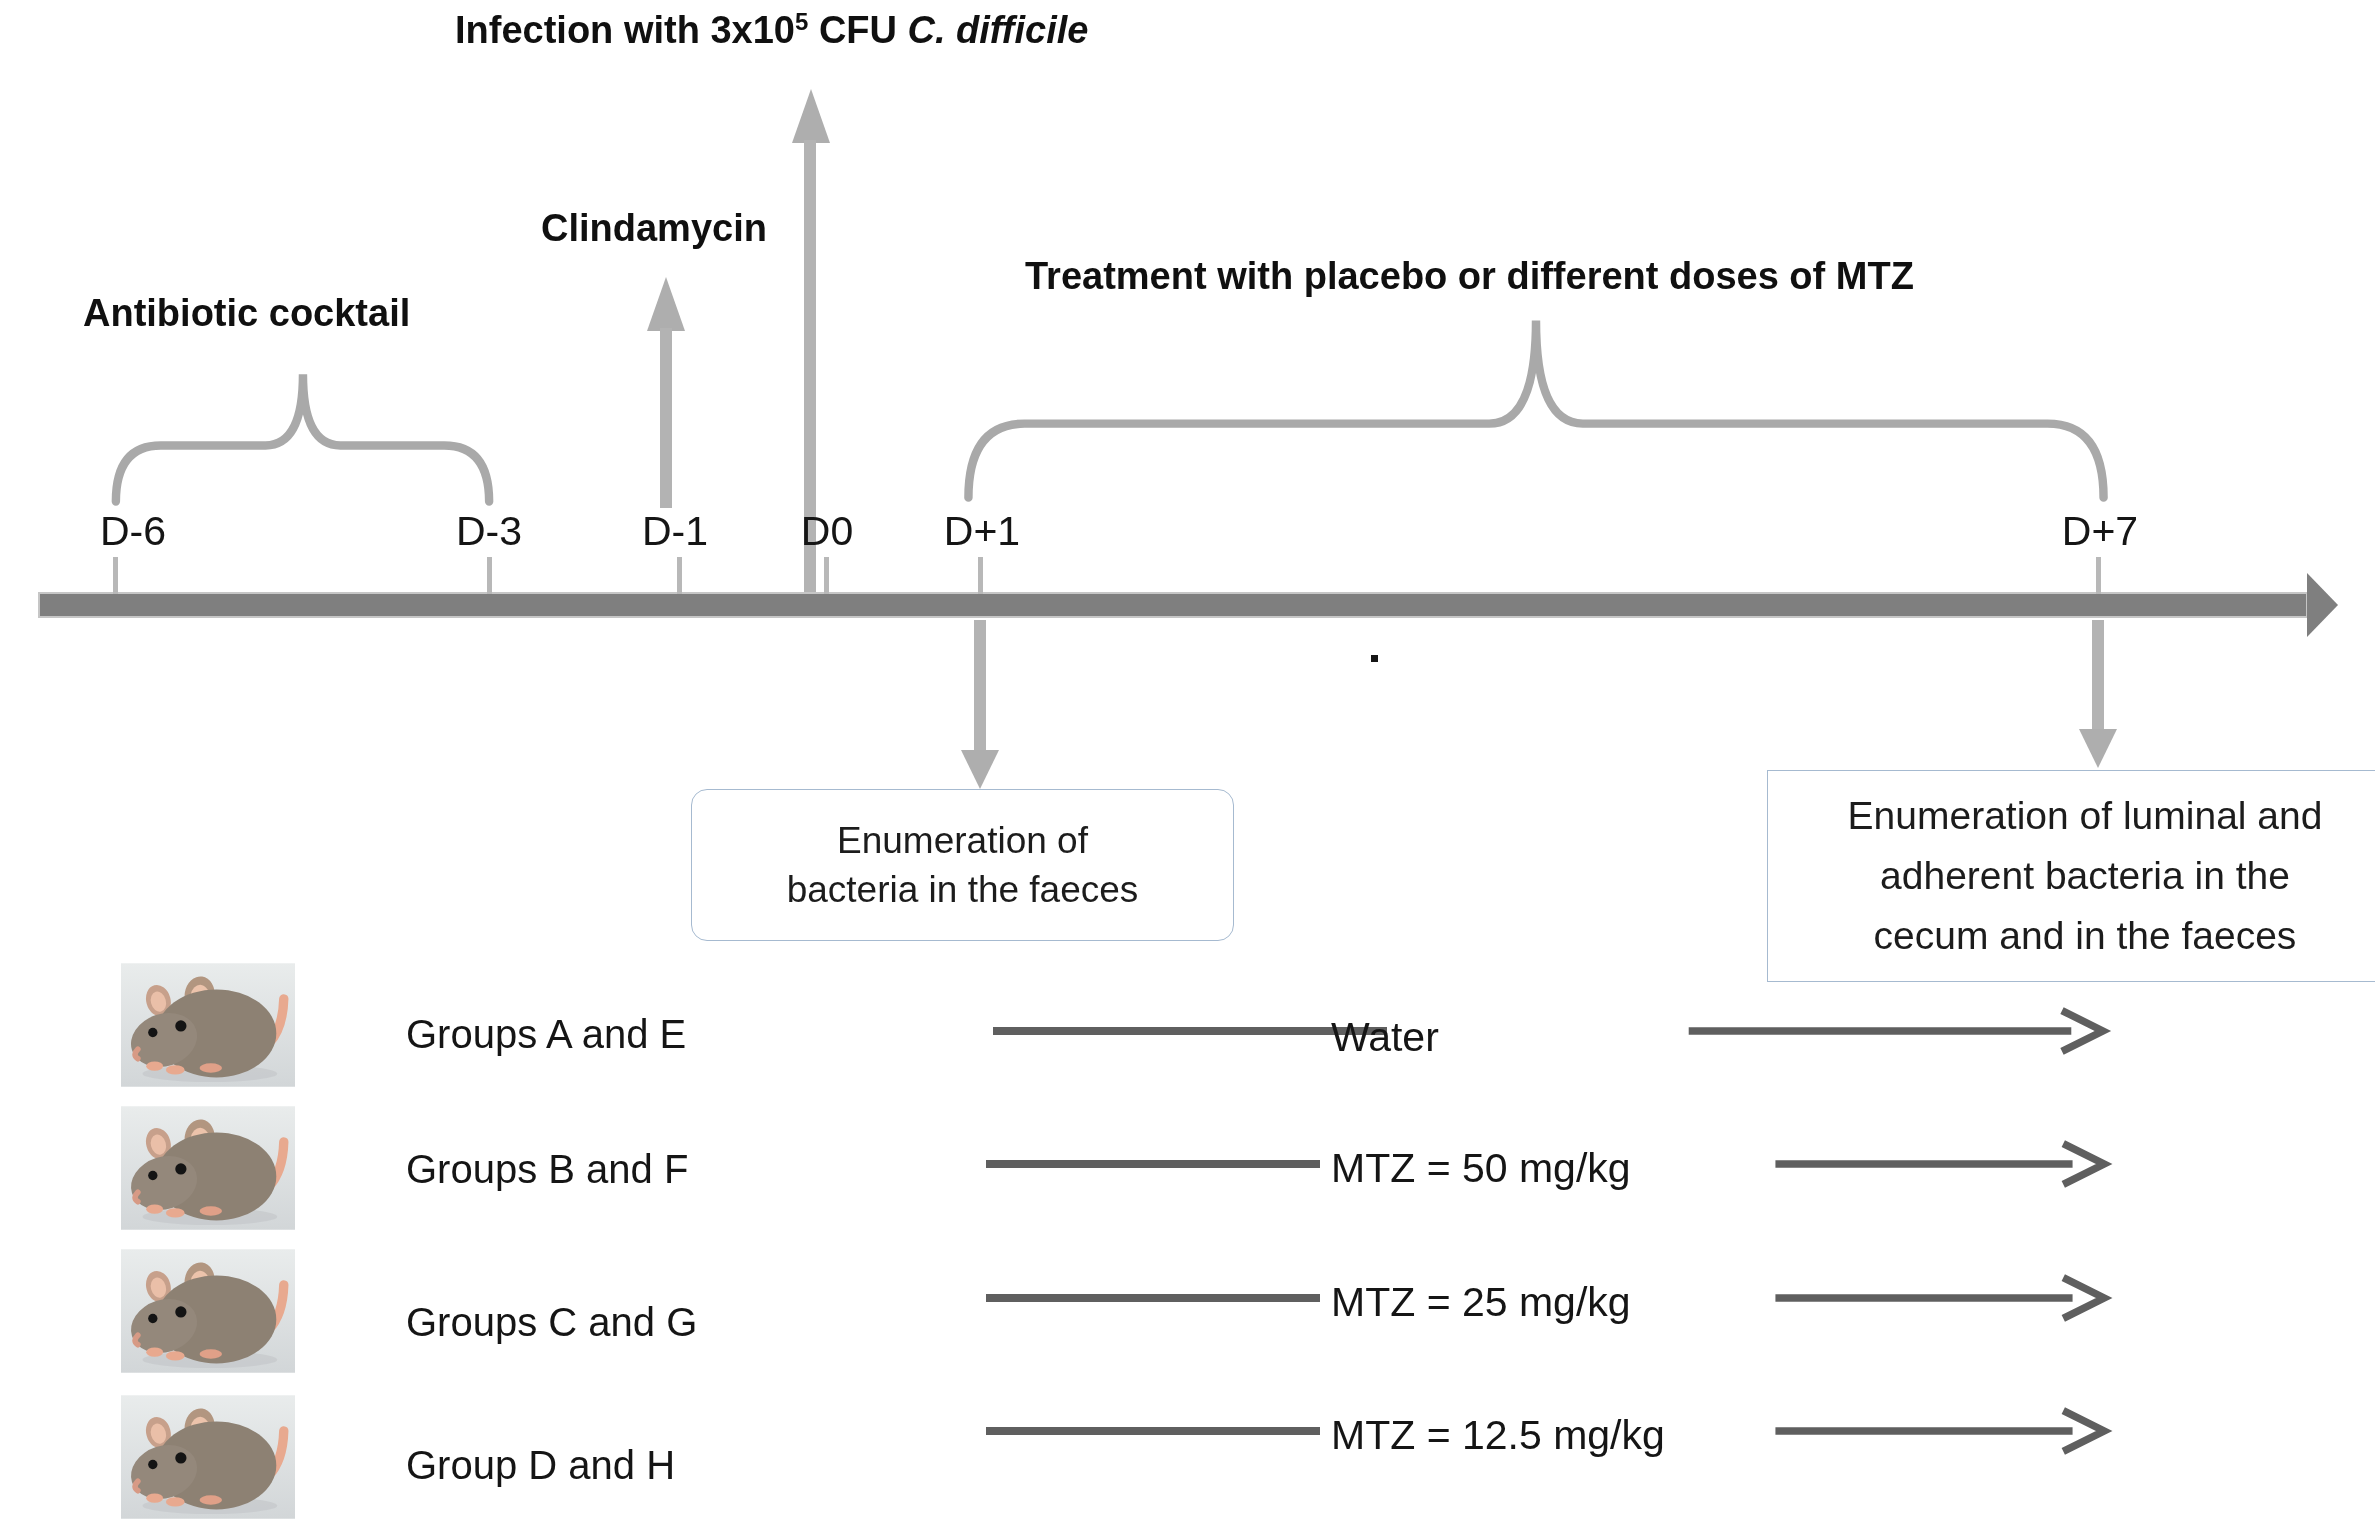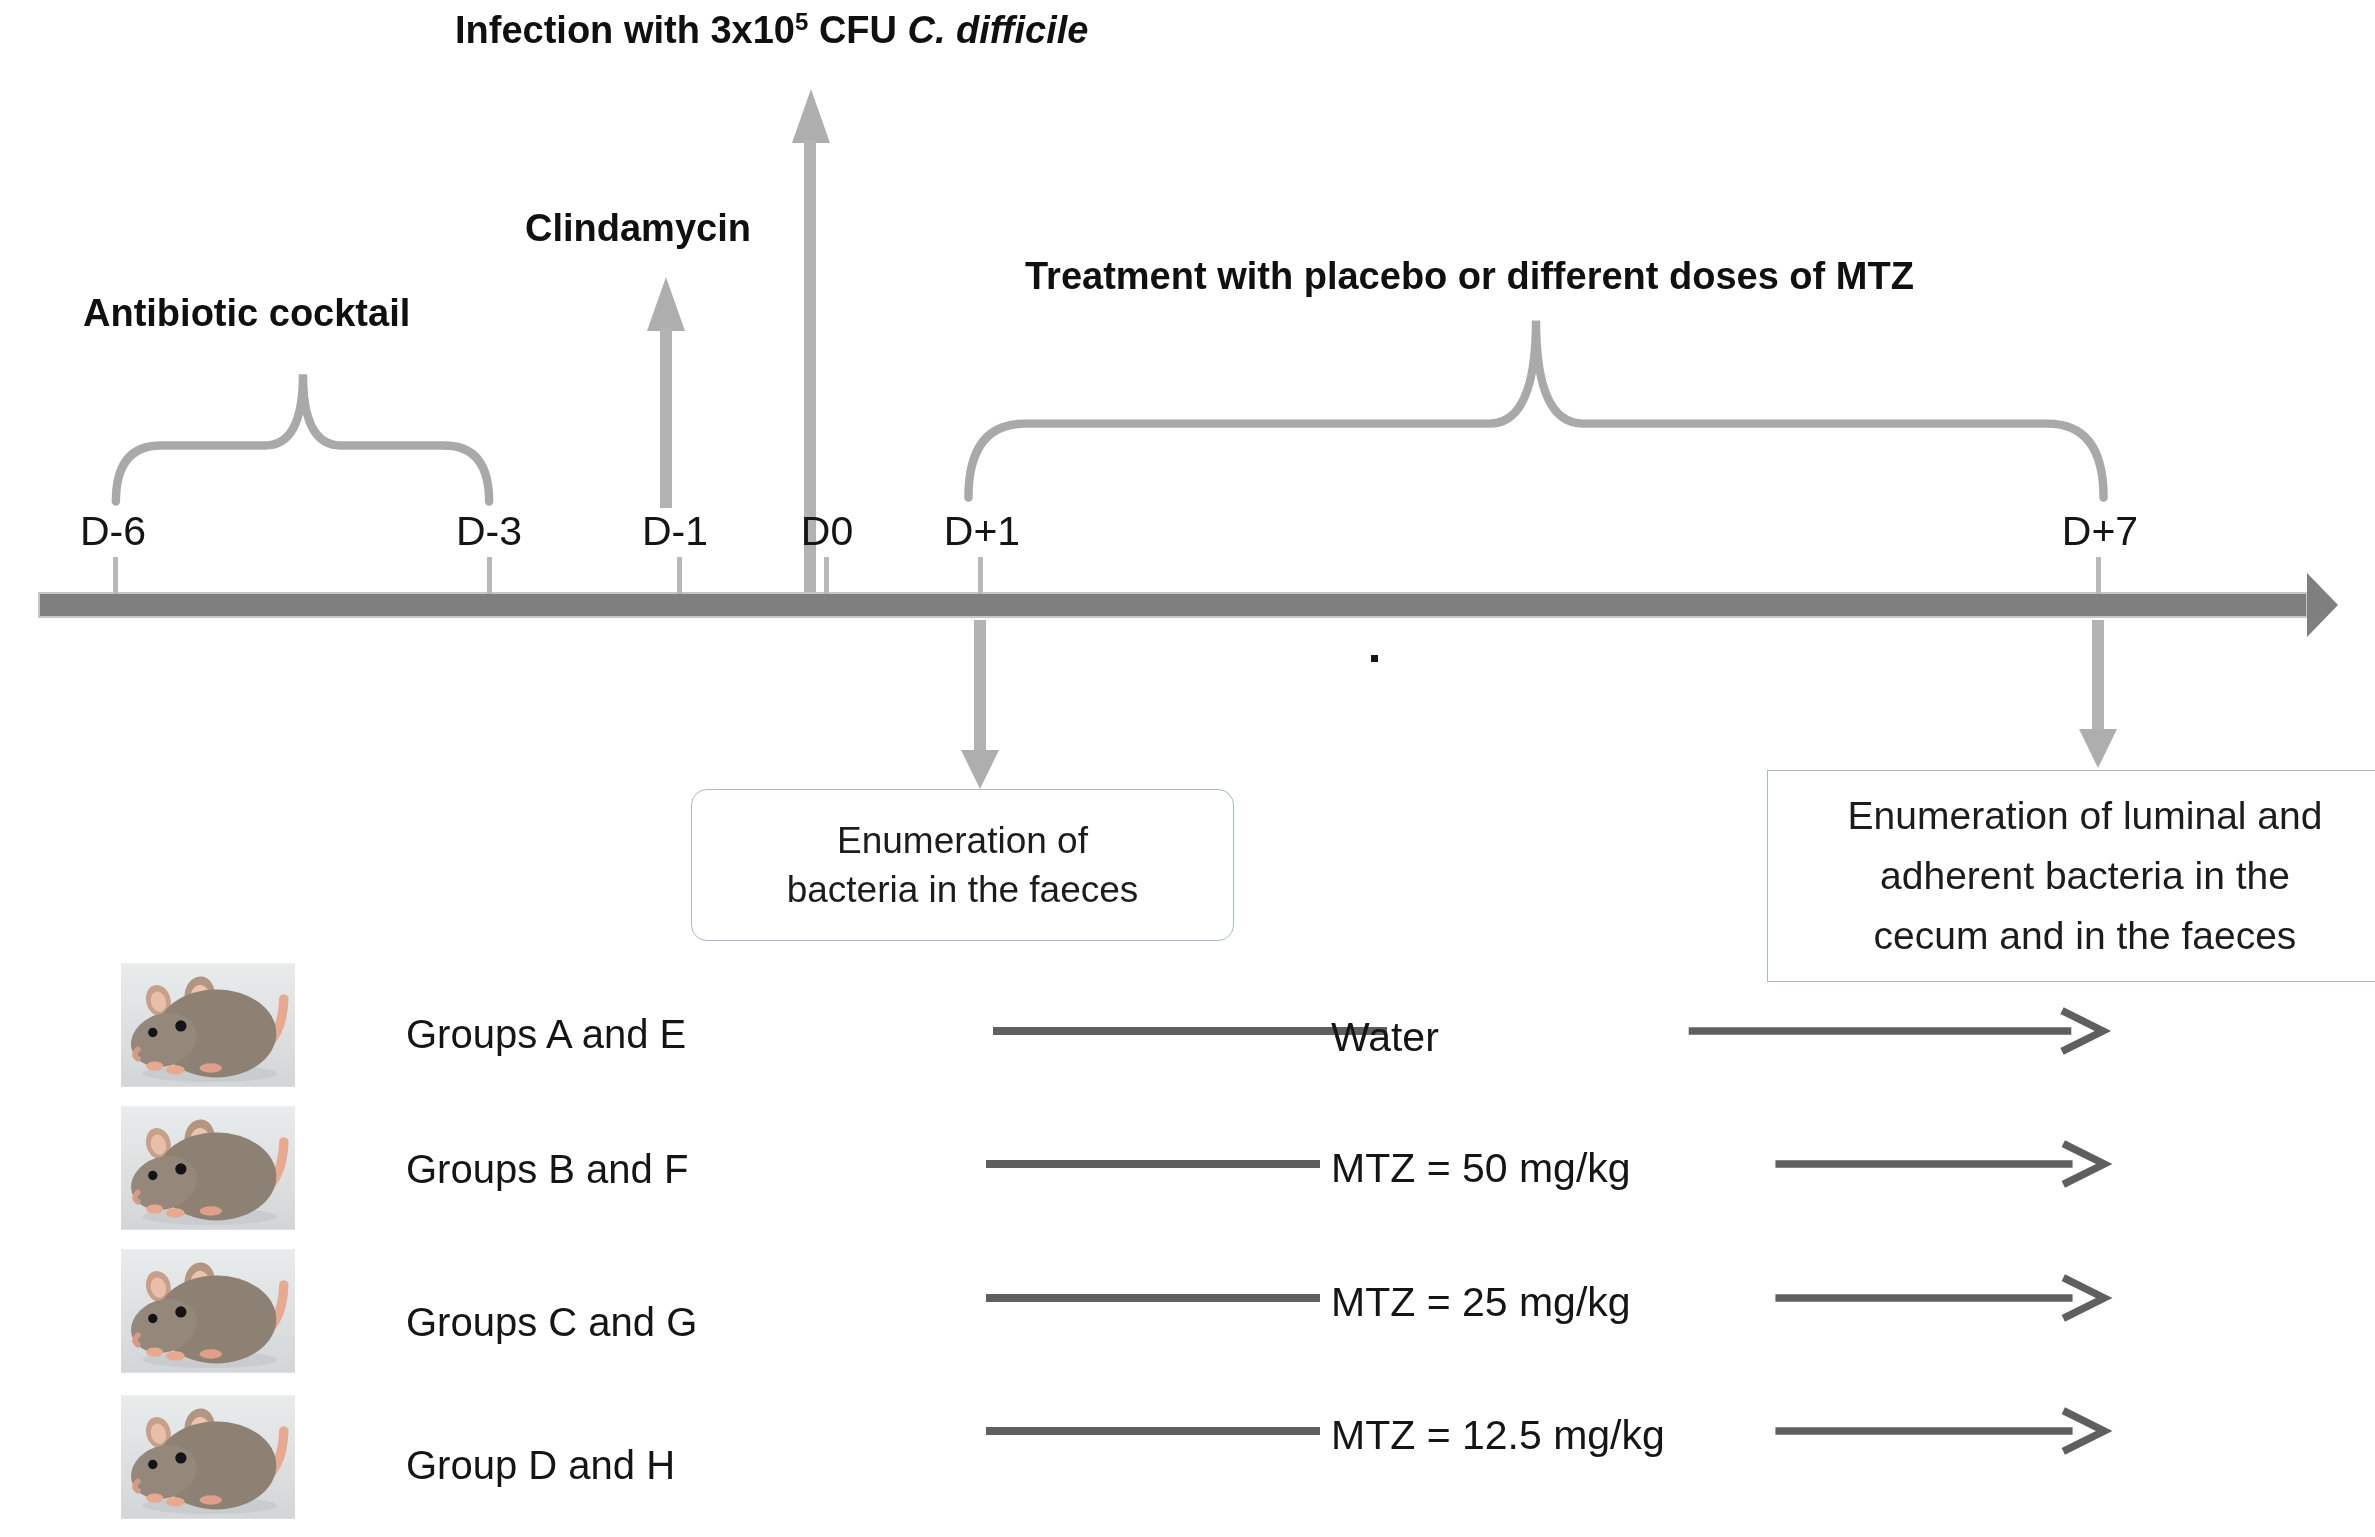--- a/index.html
+++ b/index.html
@@ -5,21 +5,21 @@
   html,body{margin:0;padding:0;background:#ffffff;}
   #canvas{position:relative;width:2375px;height:1537px;background:#ffffff;overflow:hidden;
           font-family:"Liberation Sans","DejaVu Sans",sans-serif;color:#151515;margin-left:29px;}
   .abs{position:absolute;}
   
   .h-bold{font-weight:bold;color:#101010;white-space:nowrap;}
   .title{left:426px;top:7.5px;font-size:38px;}
   .title .sup{font-size:24px;vertical-align:13px;}
   .title .org{font-style:italic;}
   .lbl-antibiotic{left:54px;top:292px;font-size:38px;}
-  .lbl-clindamycin{left:496px;top:207px;font-size:38px;}
+  .lbl-clindamycin{left:512px;top:207px;font-size:38px;}
   .lbl-treatment{left:996px;top:255px;font-size:38px;}
   
   .brace{stroke:#a9a9a9;stroke-width:9;fill:none;stroke-linecap:round;}
   
   .tl-bar{left:9.4px;top:592px;width:2270px;height:26px;background:#7f7f7f;
           border:2.8px solid #c6c6c6;box-sizing:border-box;}
   .tl-head{left:2278px;top:573px;width:0;height:0;
            border-top:32px solid transparent;border-bottom:32px solid transparent;
            border-left:31px solid #7f7f7f;}
   .tick{width:4.7px;height:37px;top:557px;background:#b8b8b8;}
@@ -73,21 +73,21 @@
   <div class="abs tl-bar"></div>
   <div class="abs tl-head"></div>
 
   <div class="abs tick" style="left:84px;"></div>
   <div class="abs tick" style="left:458px;"></div>
   <div class="abs tick" style="left:648px;"></div>
   <div class="abs tick" style="left:795px;"></div>
   <div class="abs tick" style="left:949px;"></div>
   <div class="abs tick" style="left:2067px;"></div>
 
-  <div class="abs tick-label" style="left:84px;">D-6</div>
+  <div class="abs tick-label" style="left:104px;">D-6</div>
   <div class="abs tick-label" style="left:460px;">D-3</div>
   <div class="abs tick-label" style="left:646px;">D-1</div>
   <div class="abs tick-label" style="left:798px;">D0</div>
   <div class="abs tick-label" style="left:953px;">D+1</div>
   <div class="abs tick-label" style="left:2071px;">D+7</div>
 
   <div class="abs vshaft" style="left:945px;top:620px;height:131px;"></div>
   <div class="abs head-down" style="left:932px;top:750px;"></div>
 
   <div class="abs vshaft" style="left:2063px;top:620px;height:111px;"></div>

